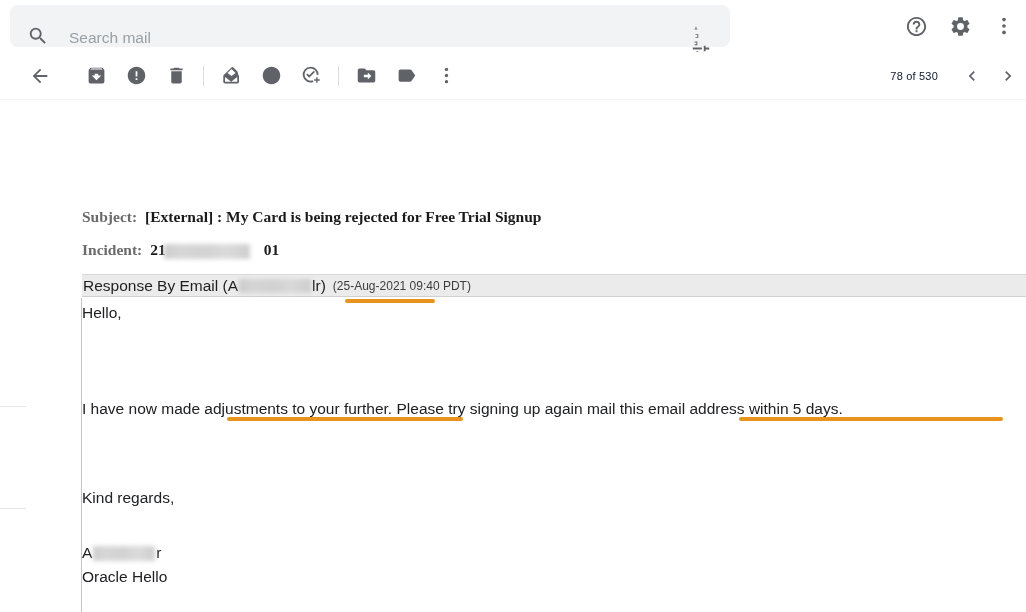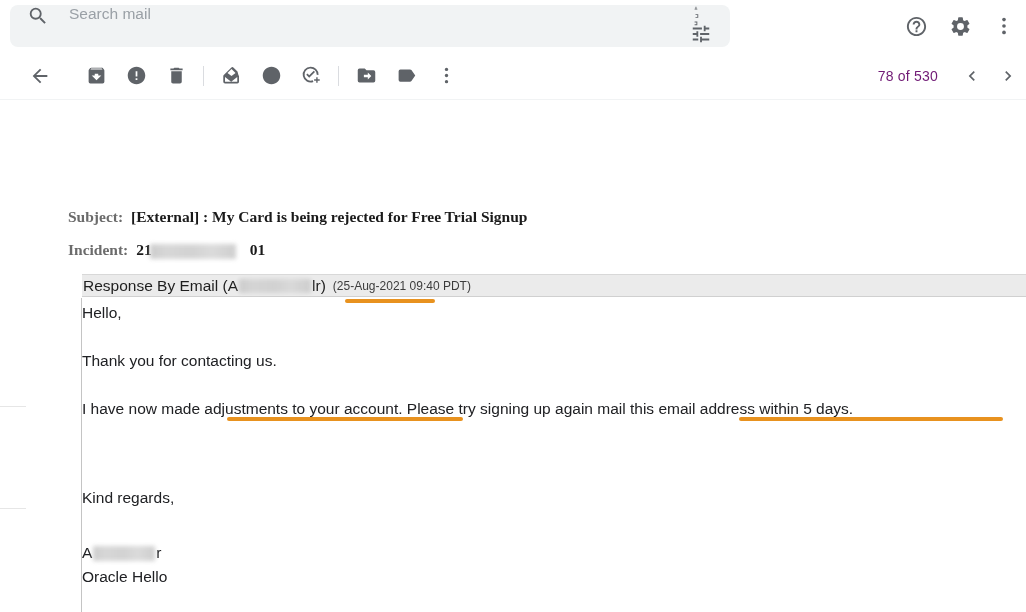--- a/index.html
+++ b/index.html
@@ -19,21 +19,21 @@
     display: flex;
     align-items: center;
   }
   .search-box {
     position: absolute;
     left: 10px; top: 5px;
     width: 720px; height: 42px;
     background: #f1f3f4;
     border-radius: 8px;
     display: flex;
-    align-items: flex-start;
+    align-items: flex-end;
   }
   .search-icon {
     width: 22px; height: 22px;
     margin-left: 17px;
     flex: 0 0 auto;
     color: #5f6368;
   }
   .search-input {
     flex: 1 1 auto;
     border: none;
@@ -106,22 +106,22 @@
   .tb-spacer-left { width: 20px; flex: 0 0 auto; }
   .tb-gap { width: 16px; flex: 0 0 auto; }
   .pager {
     position: absolute;
     right: 0; top: 0;
     height: 48px;
     display: flex;
     align-items: center;
   }
   .pager-count {
-    font-size: 14px;
-    color: #701a75;
+    font-size: 11px;
+    color: #0f172a;
     letter-spacing: .2px;
     margin-right: 16px;
     white-space: nowrap;
   }
   .pager-btn {
     width: 36px; height: 36px;
     border-radius: 50%;
     display: flex;
     align-items: center;
     justify-content: center;
@@ -138,21 +138,21 @@
   }
   
   .ghost-rule {
     position: absolute;
     left: 0; width: 26px; height: 1px;
     background: #e6e6e6;
   }
 
   .meta-line {
     position: absolute;
-    left: 68px;
+    left: 82px;
     font-family: "Liberation Serif", serif;
     font-size: 15.5px;
     white-space: nowrap;
   }
   .meta-label { color: #6b6b6b; font-weight: bold; }
   .meta-value { color: #1a1a1a; font-weight: bold; margin-left: 8px; }
 
   .redact {
     display: inline-block;
     vertical-align: middle;
@@ -343,24 +343,23 @@
       <span class="redact" style="width:72px;height:14px;margin:0 1px"></span>
       <span class="hdr-title">lr)</span>
     <span class="hdr-date">(25-Aug-2021 09:40 PDT)</span>
   </div>
   <div class="uline" style="left:345px; top:199px; width:90px"></div>
 
   <div class="quote-rail" style="top:198px; height:314px"></div>
 
   <div class="para" style="top:203px">Hello,</div>
 
-  <div class="para" style="top:251px">Thank you for contacting us.</div>
 
   <div class="para" style="top:299px">
-    <span>I have now made </span><span>adjustments to your account.</span><span>   Please try signing up again mail </span><span>this email address within 5 days.</span>
+    <span>I have now made </span><span>adjustments to your further.</span><span>   Please try signing up again mail </span><span>this email address within 5 days.</span>
   </div>
   <div class="uline" style="left:227px; top:317px; width:236px"></div>
   <div class="uline" style="left:739px; top:317px; width:264px"></div>
 
 
   <div class="para" style="top:388px">Kind regards,</div>
 
   <div class="para" style="top:443px">
     <span>A</span><span class="redact" style="width:62px;height:15px;margin:0 1px"></span><span>r</span>
   </div>

